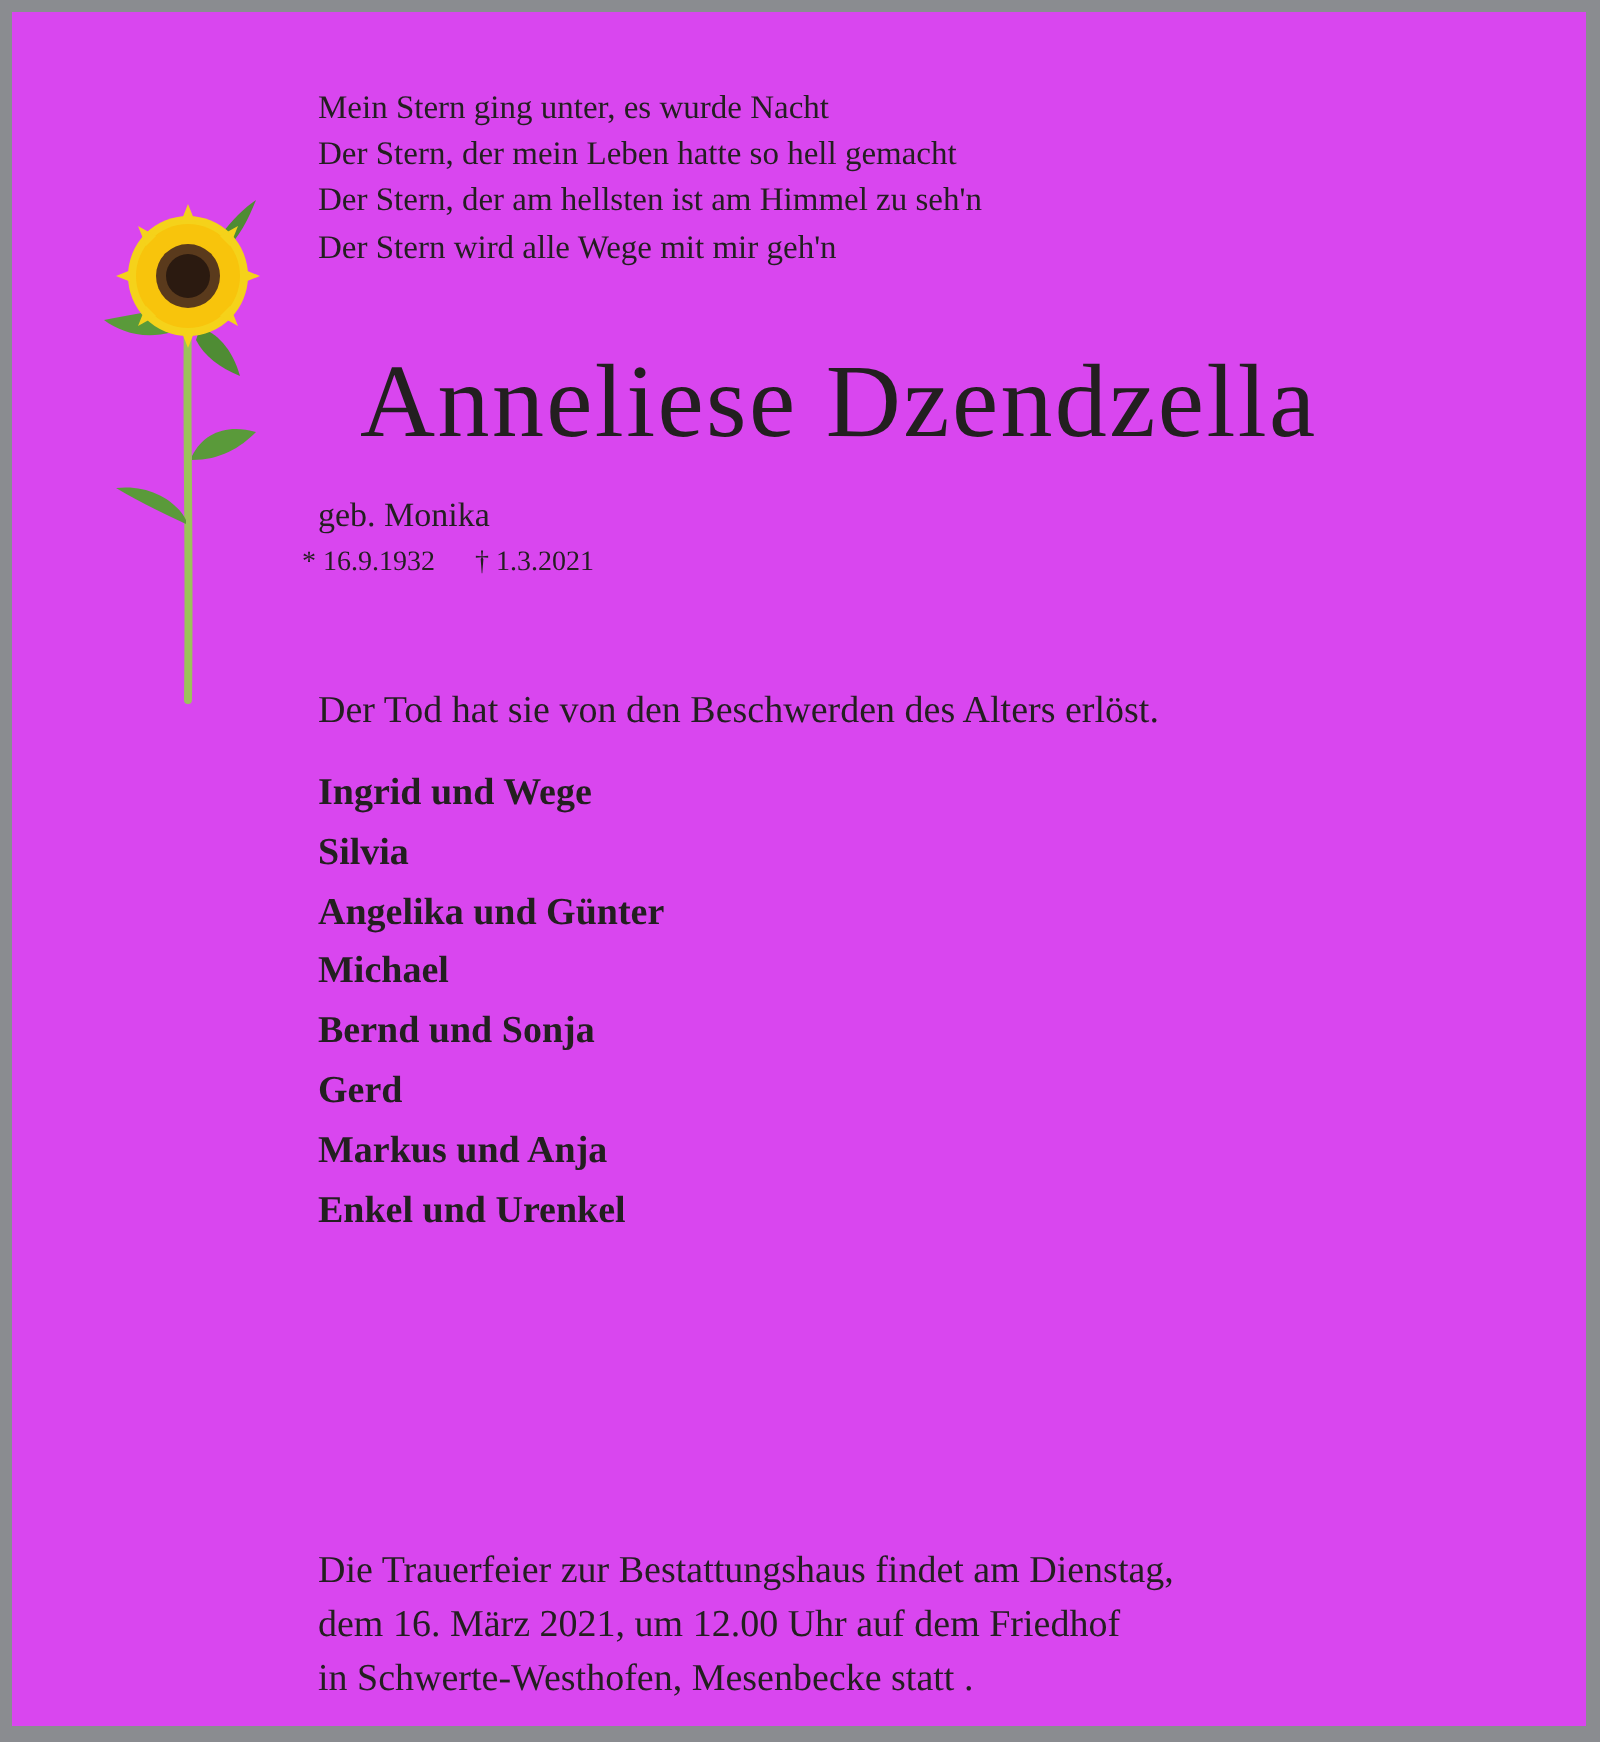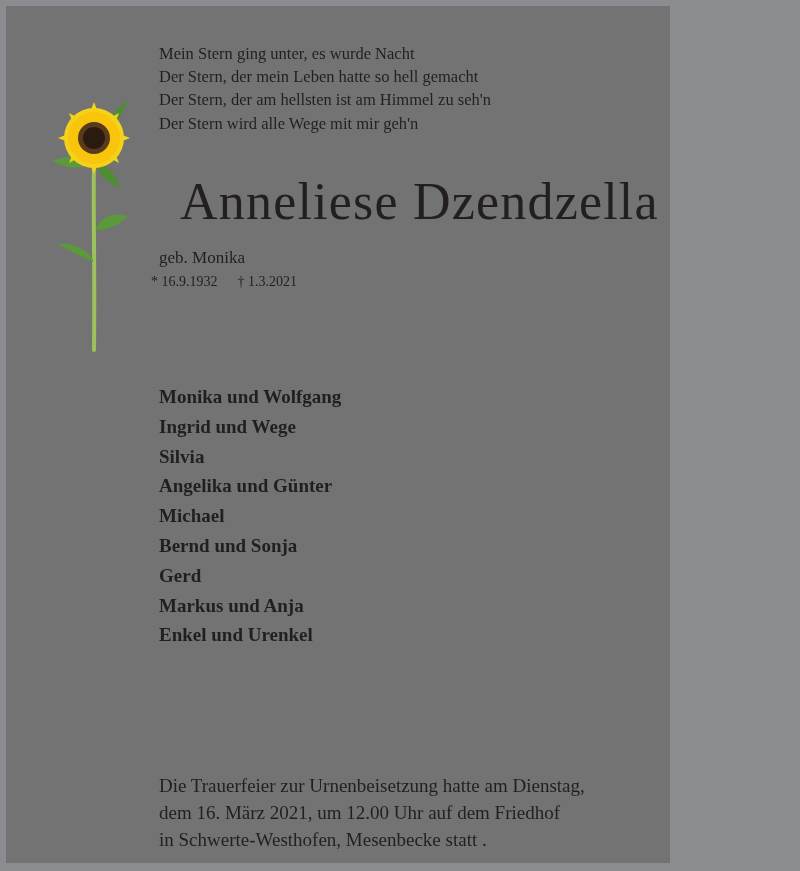--- a/index.html
+++ b/index.html
@@ -7,22 +7,22 @@
     width: 800px; height: 871px;
     background: #8a8c90;
     position: relative;
     overflow: hidden;
     font-family: "Liberation Serif", "DejaVu Serif", serif;
     color: #231f20;
   }
   .page {
     position: absolute;
     left: 6px; top: 6px;
-    width: 664px; height: 857px;
-    background: #737373;
+    width: 787px; height: 857px;
+    background: #d946ef;
   }
   .flower {
     position: absolute;
     left: 34px; top: 82px;
     width: 100px; height: 270px;
   }
   .poem {
     position: absolute;
     left: 153px; top: 36px;
     font-size: 16.5px;
@@ -132,33 +132,33 @@
   </div>
 
   <div class="name">Anneliese Dzendzella</div>
 
   <div class="born-name">geb. Monika</div>
 
   <div class="dates">
     <span>* 16.9.1932</span><span class="death">† 1.3.2021</span>
   </div>
 
+  <div class="statement">Der Tod hat sie von den Beschwerden des Alters erlöst.</div>
 
   <div class="mourners">
-    <div>Monika und Wolfgang</div>
     <div>Ingrid und Wege</div>
     <div>Silvia</div>
     <div>Angelika und Günter</div>
     <div>Michael</div>
     <div>Bernd und Sonja</div>
     <div>Gerd</div>
     <div>Markus und Anja</div>
     <div>Enkel und Urenkel</div>
   </div>
 
 
   <div class="service">
-    <div>Die Trauerfeier zur Urnenbeisetzung hatte am Dienstag,</div>
+    <div>Die Trauerfeier zur Bestattungshaus findet am Dienstag,</div>
     <div>dem 16. März 2021, um 12.00 Uhr auf dem Friedhof</div>
     <div>in Schwerte-Westhofen, Mesenbecke statt .</div>
   </div>
 
 </div>
 
 </body></html>

